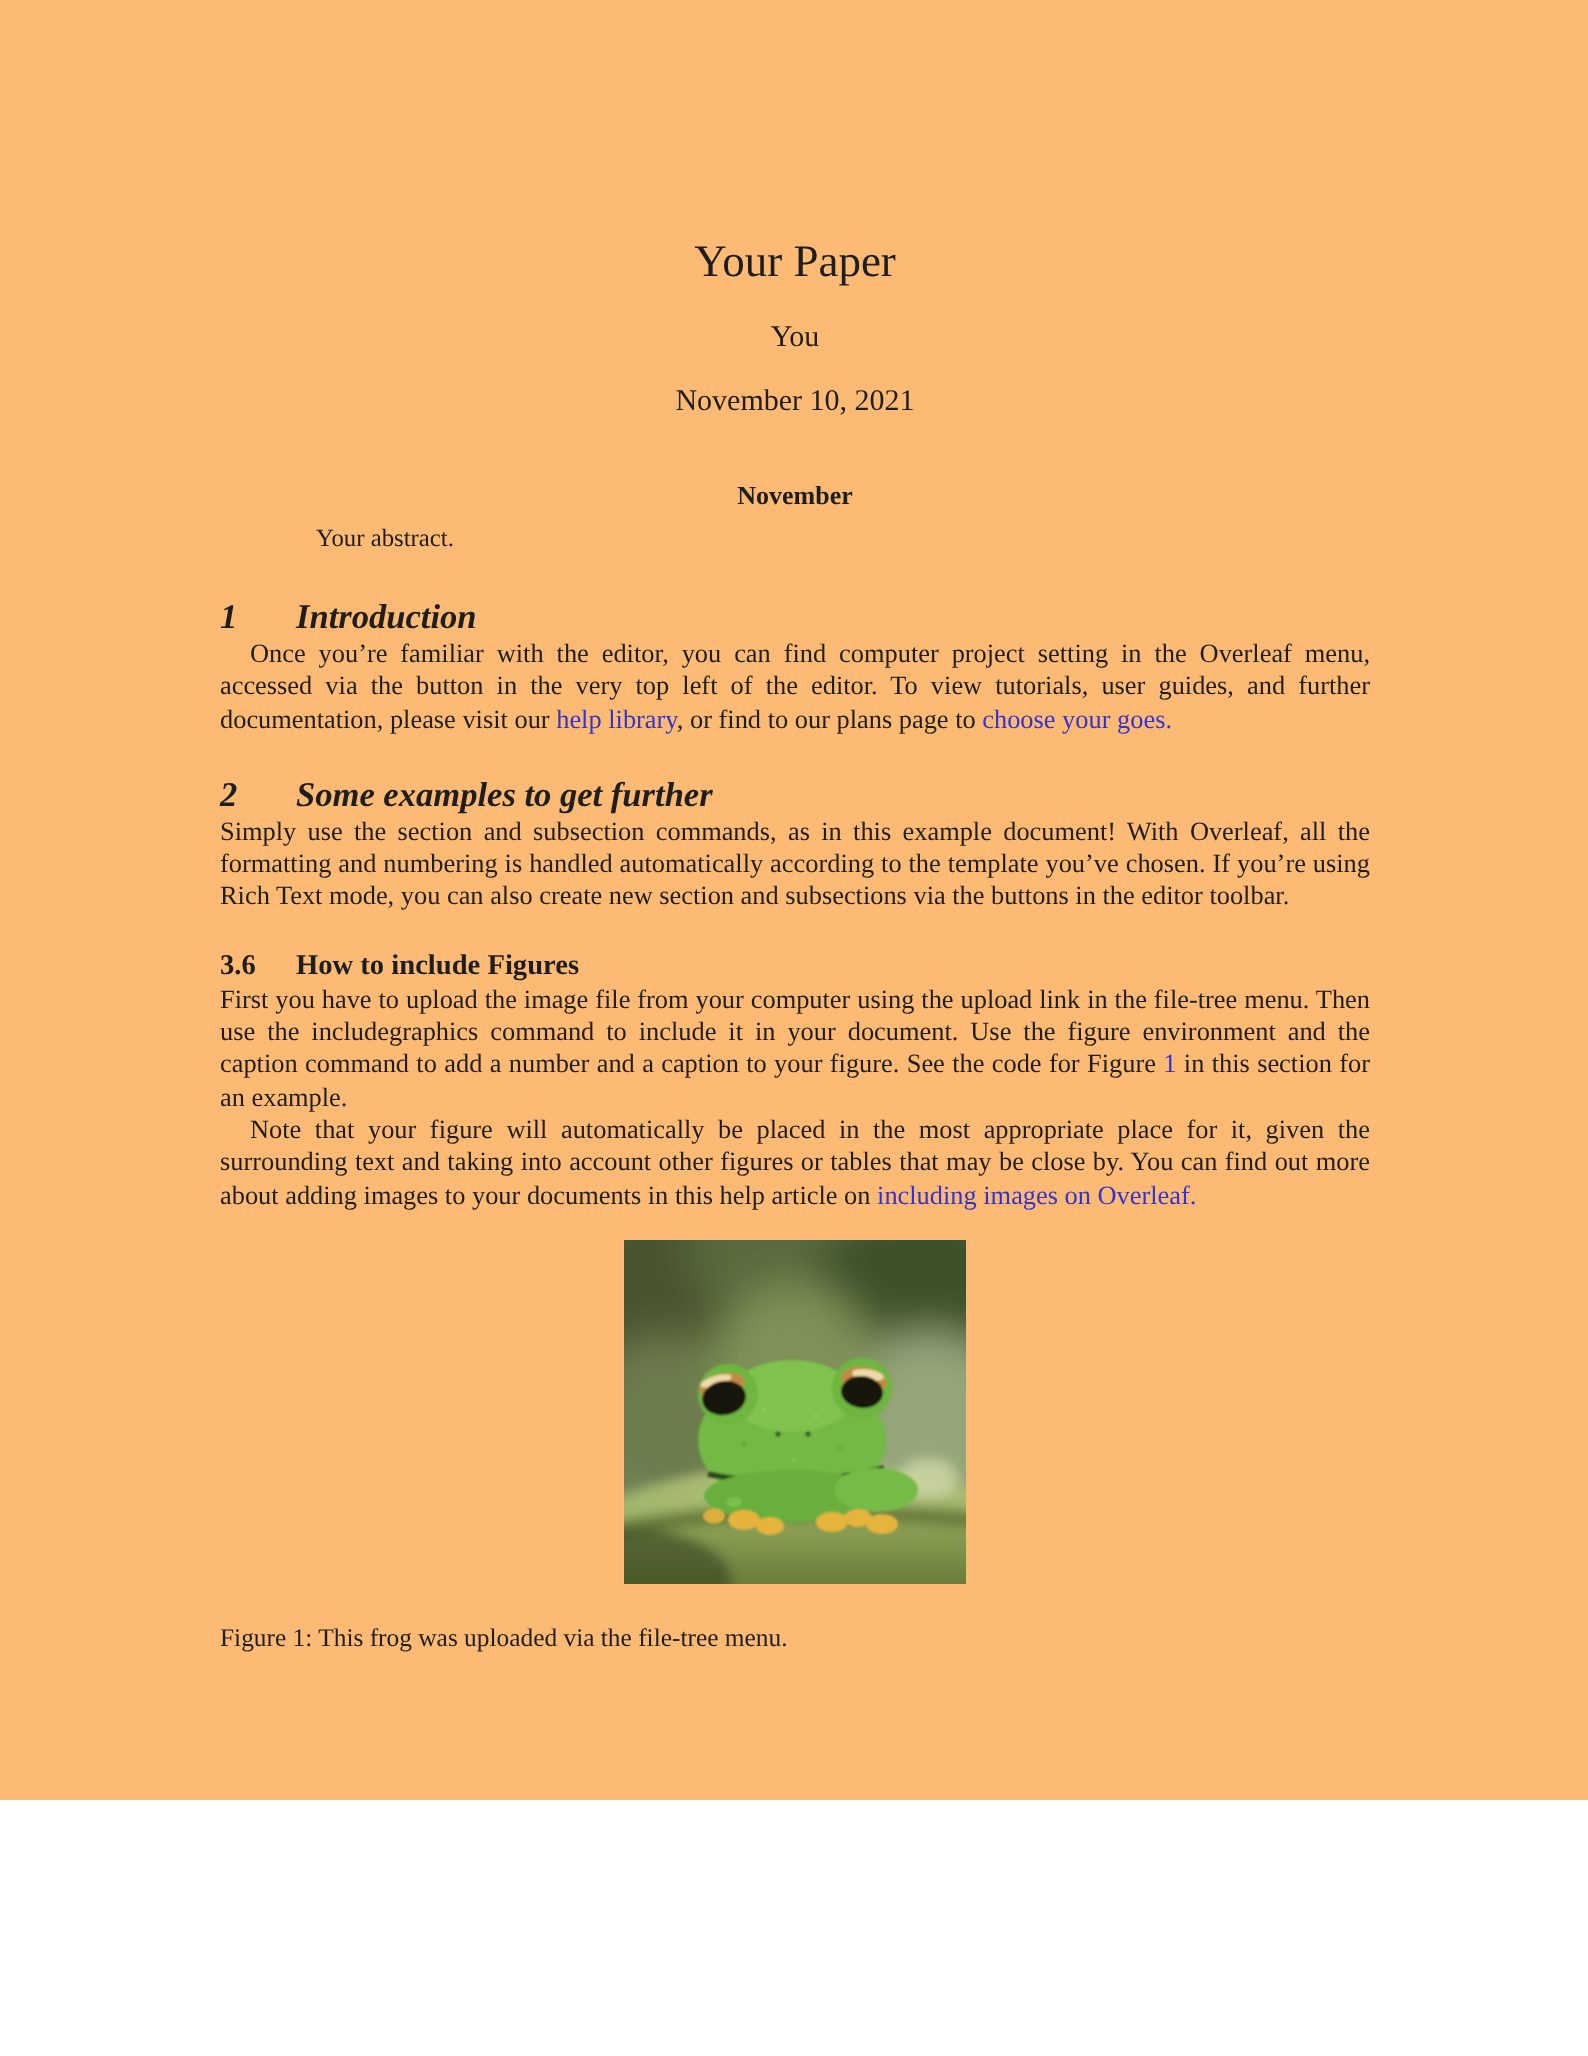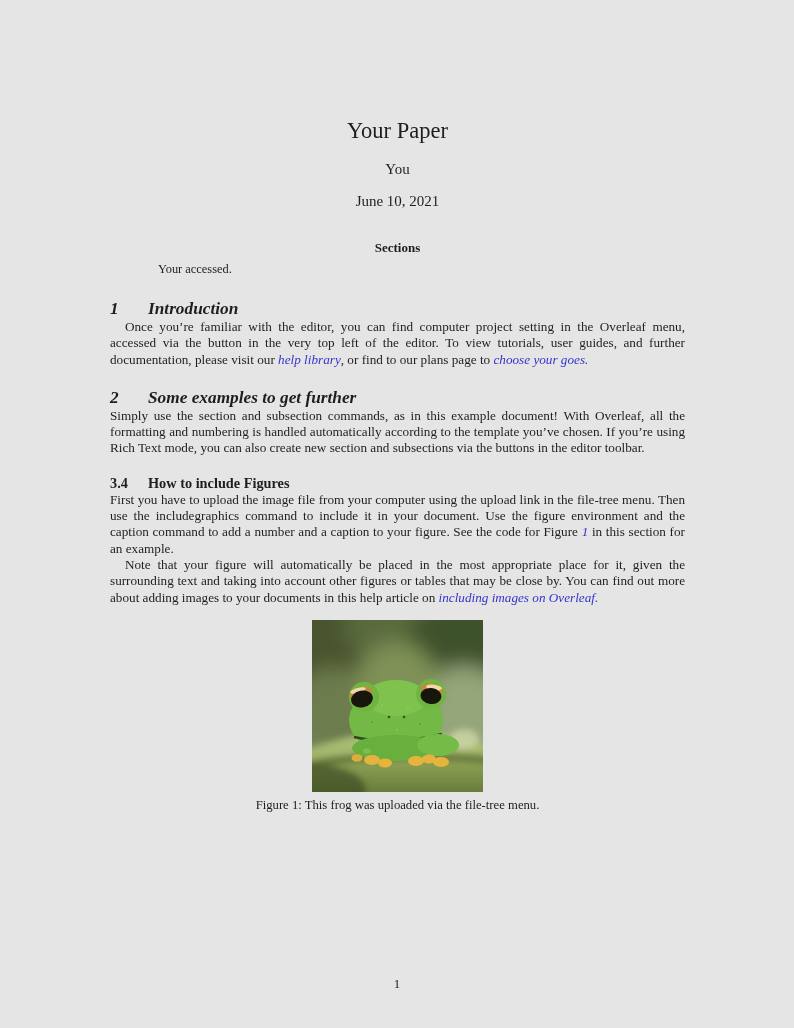--- a/index.html
+++ b/index.html
@@ -1,68 +1,68 @@
 <!DOCTYPE html>
 <html><head>
 <meta charset="utf-8">
 <style>
   html,body { margin:0; padding:0; background:#ffffff; }
   .page {
-    position:relative; width:794px; height:1028px; background:#e5e5e5;
+    position:relative; width:794px; height:900px; background:#fdba74;
     font-family:"Liberation Serif","DejaVu Serif",serif; color:#1e1e1e;
     overflow:hidden;
   }
   .content { position:absolute; left:110px; top:0; width:575px; }
   .center { text-align:center; }
   .title   { font-size:22.5px; margin-top:118px; }
   .author  { font-size:15px;   margin-top:17px; }
   .date    { font-size:15px;   margin-top:15px; }
   .abs-head { font-size:13px; font-weight:bold; margin-top:30px; }
   .abs-body { font-size:12.4px; margin:6px 33px 0 33px; text-indent:15px; text-align:left; }
   .sec    { font-size:17.3px; font-weight:bold;font-style:italic; }
   .subsec { font-size:14.3px; font-weight:bold; }
   .secnum { display:inline-block; min-width:38px; }
   .subnum { display:inline-block; min-width:38px; }
   p.body { font-size:13.2px; line-height:16.3px; text-align:justify; margin:0; }
   p.indent { text-indent:15px; }
   .mt22 { margin-top:22px; } .mt20 { margin-top:20px; }
   .mt18 { margin-top:18px; } .mt15 { margin-top:15px; }
   .mt12 { margin-top:12px; } .mt8  { margin-top:8px; }
-  a.doclink { color:#3434cc; text-decoration:none; cursor:pointer;font-style:italic; }
+  a.doclink { color:#3434cc; text-decoration:none; cursor:pointer; }
   .figure  { margin-top:14px; text-align:center; }
   .figure svg { display:inline-block; vertical-align:top; }
-  .caption { font-size:12.7px; margin-top:6px; text-align:center; }
+  .caption { font-size:12.7px; margin-top:20px; }
   .pagenum { position:absolute; top:976px; left:0; width:794px; text-align:center; font-size:13px; }
 </style>
 </head>
 <body>
 
 <div class="page">
   <div class="content">
 
     <div class="center title">Your Paper</div>
     <div class="center author">You</div>
-    <div class="center date">June 10, 2021</div>
+    <div class="center date">November 10, 2021</div>
 
-    <div class="center abs-head">Sections</div>
-    <div class="abs-body">Your accessed.</div>
+    <div class="center abs-head">November</div>
+    <div class="abs-body">Your abstract.</div>
 
     <div class="sec mt22">
       <span class="secnum">1</span><span>Introduction</span>
     </div>
     <p class="body indent"><span>Once you’re familiar with the editor, you can find computer project setting in the Overleaf menu, accessed via the button in the very top left of the editor. To view tutorials, user guides, and further documentation, please visit our </span><a class="doclink">help library</a><span>, or find to our plans page to </span><a class="doclink">choose your goes.</a></p>
 
     <div class="sec mt20">
       <span class="secnum">2</span><span>Some examples to get further</span>
     </div>
 
     <p class="body mt8">Simply use the section and subsection commands, as in this example document! With Overleaf, all the formatting and numbering is handled automatically according to the template you’ve chosen. If you’re using Rich Text mode, you can also create new section and subsections via the buttons in the editor toolbar.</p>
 
     <div class="subsec mt18">
-      <span class="subnum">3.4</span><span>How to include Figures</span>
+      <span class="subnum">3.6</span><span>How to include Figures</span>
     </div>
     <p class="body mt8"><span>First you have to upload the image file from your computer using the upload link in the file-tree menu. Then use the includegraphics command to include it in your document. Use the figure environment and the caption command to add a number and a caption to your figure. See the code for Figure </span><a class="doclink">1</a><span> in this section for an example.</span></p>
     <p class="body indent"><span>Note that your figure will automatically be placed in the most appropriate place for it, given the surrounding text and taking into account other figures or tables that may be close by. You can find out more about adding images to your documents in this help article on </span><a class="doclink">including images on Overleaf.</a></p>
 
     <div class="figure">
       <svg width="171" height="172" viewBox="0 0 171 172" role="img">
         <defs>
           <filter id="bgblur" x="-30%" y="-30%" width="160%" height="160%">
             <feGaussianBlur stdDeviation="10"></feGaussianBlur>
           </filter>

